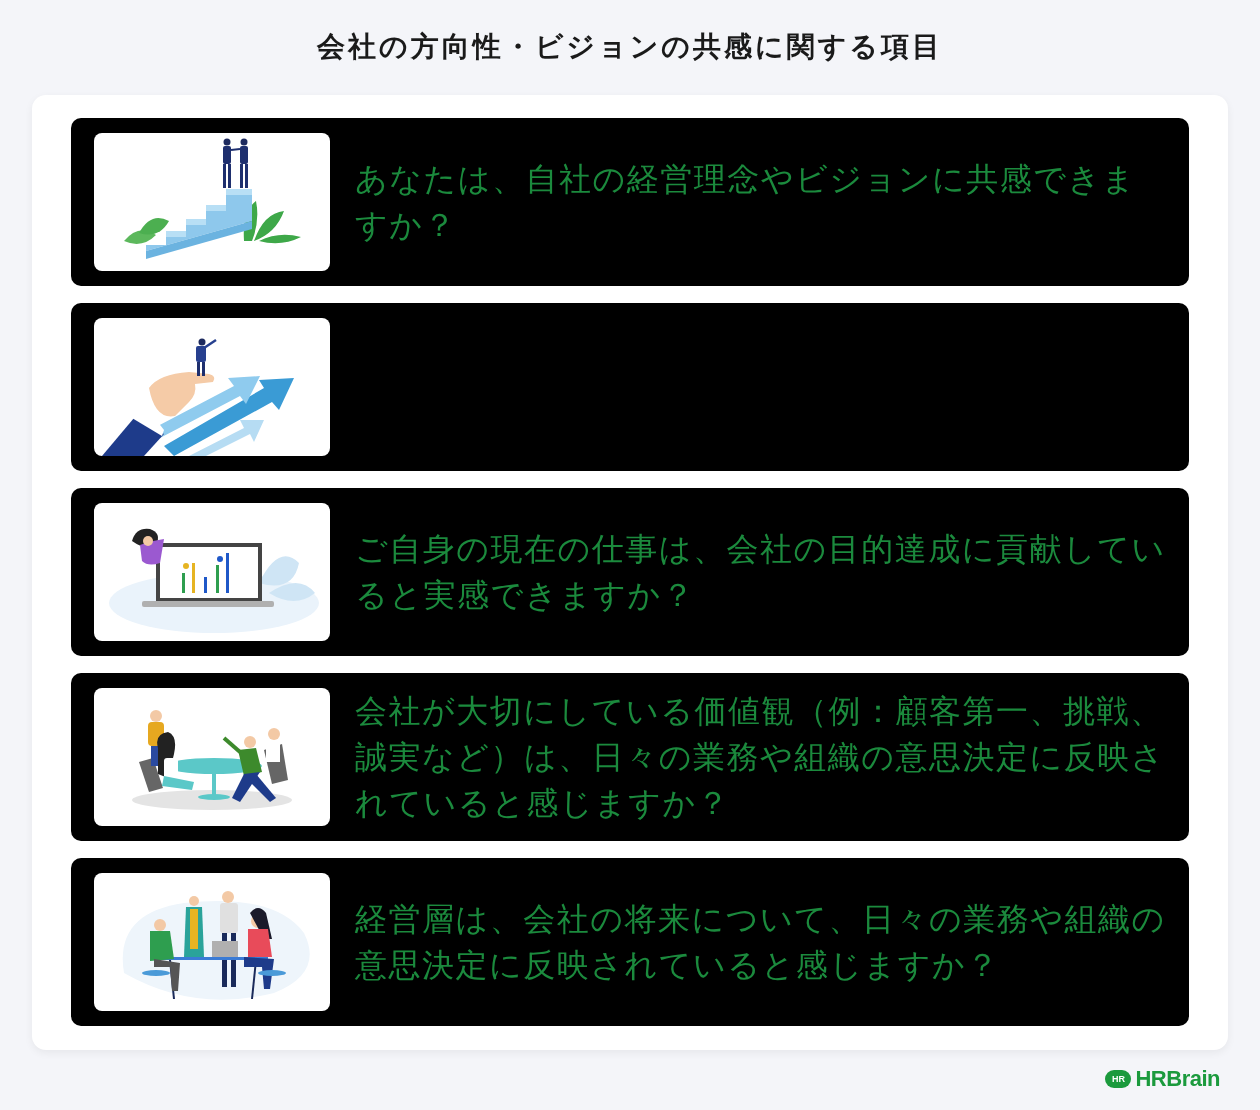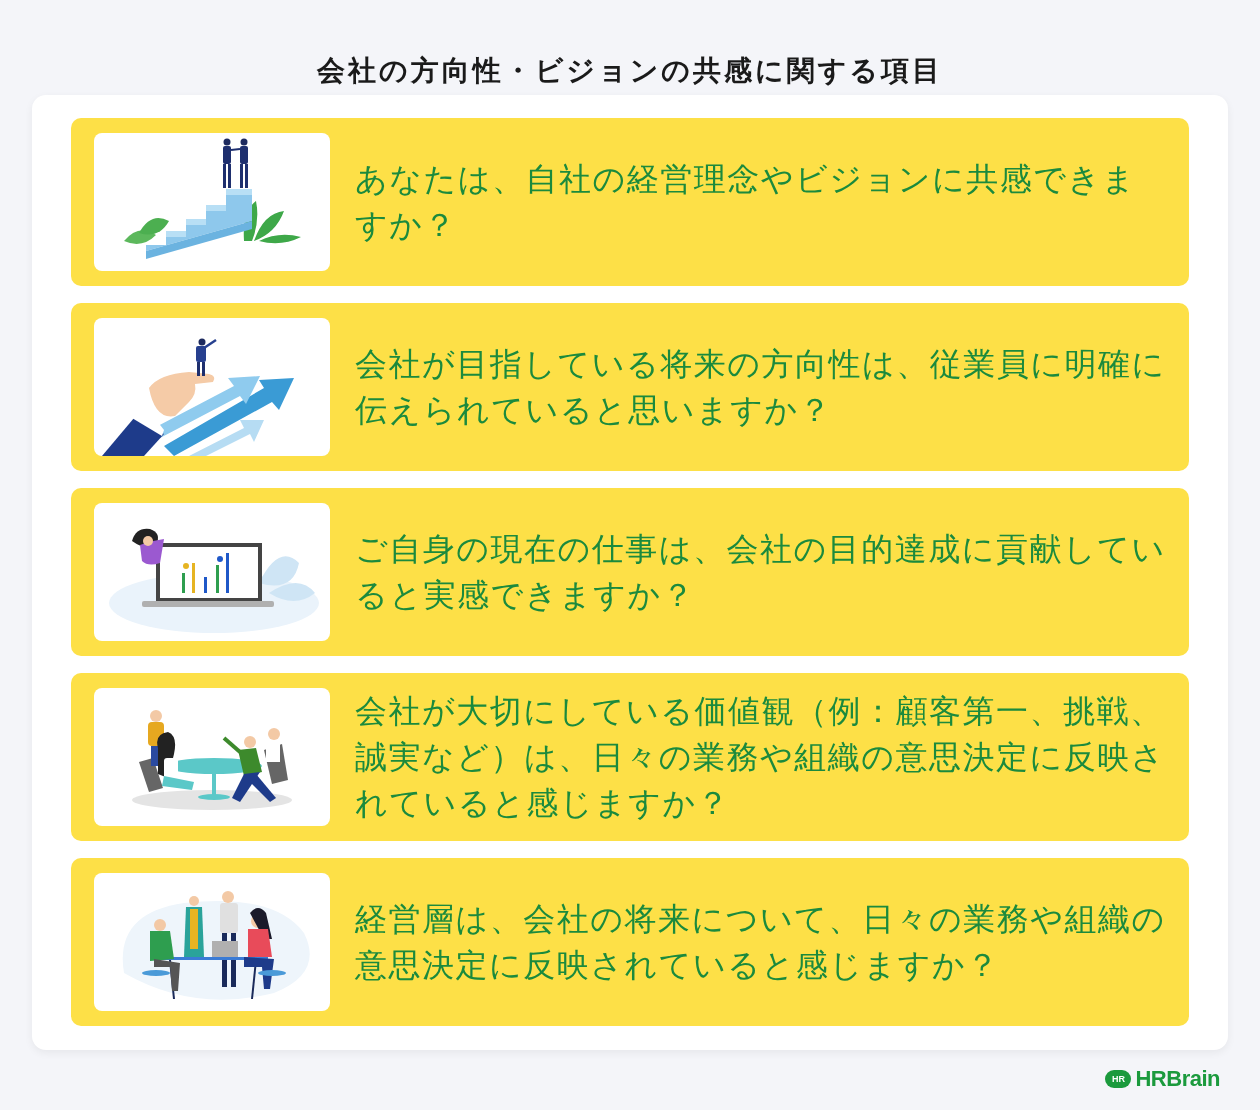--- a/index.html
+++ b/index.html
@@ -1,32 +1,32 @@
 <!DOCTYPE html>
 <html><head>
   <meta charset="utf-8">
   <style>
     * { box-sizing: border-box; margin: 0; padding: 0; }
     html, body { width: 1260px; height: 1110px; background: #f4f5f9; overflow: hidden; }
     body { font-family: "DejaVu Sans", "Liberation Sans", sans-serif; position: relative; }
 
     .page-title {
       position: absolute; left: 0; top: 28px; width: 1260px; text-align: center;
-      font-size: 28px; font-weight: bold; color: #1a1a1a; letter-spacing: 3px; margin-top: 24px;
+      font-size: 28px; font-weight: bold; color: #1a1a1a; letter-spacing: 3px;
     }
 
     .main-card {
       position: absolute; left: 32px; top: 95px; width: 1196px; height: 955px;
       background: #ffffff; border-radius: 14px;
       box-shadow: 0 3px 8px rgba(0,0,0,0.06);
     }
 
     .item {
       position: absolute; left: 39px; width: 1118px; height: 168px;
-      background: #fde047; border-radius: 10px;
+      background: #000000; border-radius: 10px;
     }
 
     .illus {
       position: absolute; left: 23px; top: 15px; width: 236px; height: 138px;
       background: #ffffff; border-radius: 8px; overflow: hidden;
     }
     .illus svg { width: 236px; height: 138px; display: block; }
 
     .question {
       position: absolute; left: 284px; right: 20px; top: 0; bottom: 0;
@@ -88,21 +88,20 @@
         <path d="M55 70 q10 -14 40 -16 l20 2 q8 2 4 8 l-18 2 q2 10 -6 18 l-14 14 q-20 4 -26 -28z" fill="#f5cba7"></path>
         <polygon points="8,138 40,100 70,116 50,138" fill="#1e3b8a"></polygon>
         <polygon points="38,100 56,94 70,112 68,118" fill="#ffffff"></polygon>
         <circle cx="108" cy="24" r="3.5" fill="#1d2a5e"></circle>
         <rect x="102" y="28" width="10" height="16" rx="2" fill="#27408f"></rect>
         <line x1="110" y1="30" x2="122" y2="22" stroke="#27408f" stroke-width="2.5"></line>
         <rect x="103" y="44" width="3" height="14" fill="#1e2f6e"></rect>
         <rect x="108" y="44" width="3" height="14" fill="#1e2f6e"></rect>
       </svg>
     </div>
-    <div class="question">会社が目指している将来の方向性は、従業員に明確に伝えられていると思いますか？</div>
   </div>
 
   <div class="item" style="top:393px;">
     <div class="illus">
       <svg viewBox="0 0 236 138">
         <ellipse cx="120" cy="100" rx="105" ry="30" fill="#eaf3fb"></ellipse>
         <path d="M165 80 q20 -40 40 -20 q-6 30 -40 20z M175 90 q30 -20 46 0 q-20 16 -46 0z" fill="#cfe5f5"></path>
         <rect x="62" y="40" width="106" height="58" fill="#444"></rect>
         <rect x="66" y="44" width="98" height="51" fill="#ffffff"></rect>
         <rect x="48" y="98" width="132" height="6" rx="2" fill="#b0b0b0"></rect>

